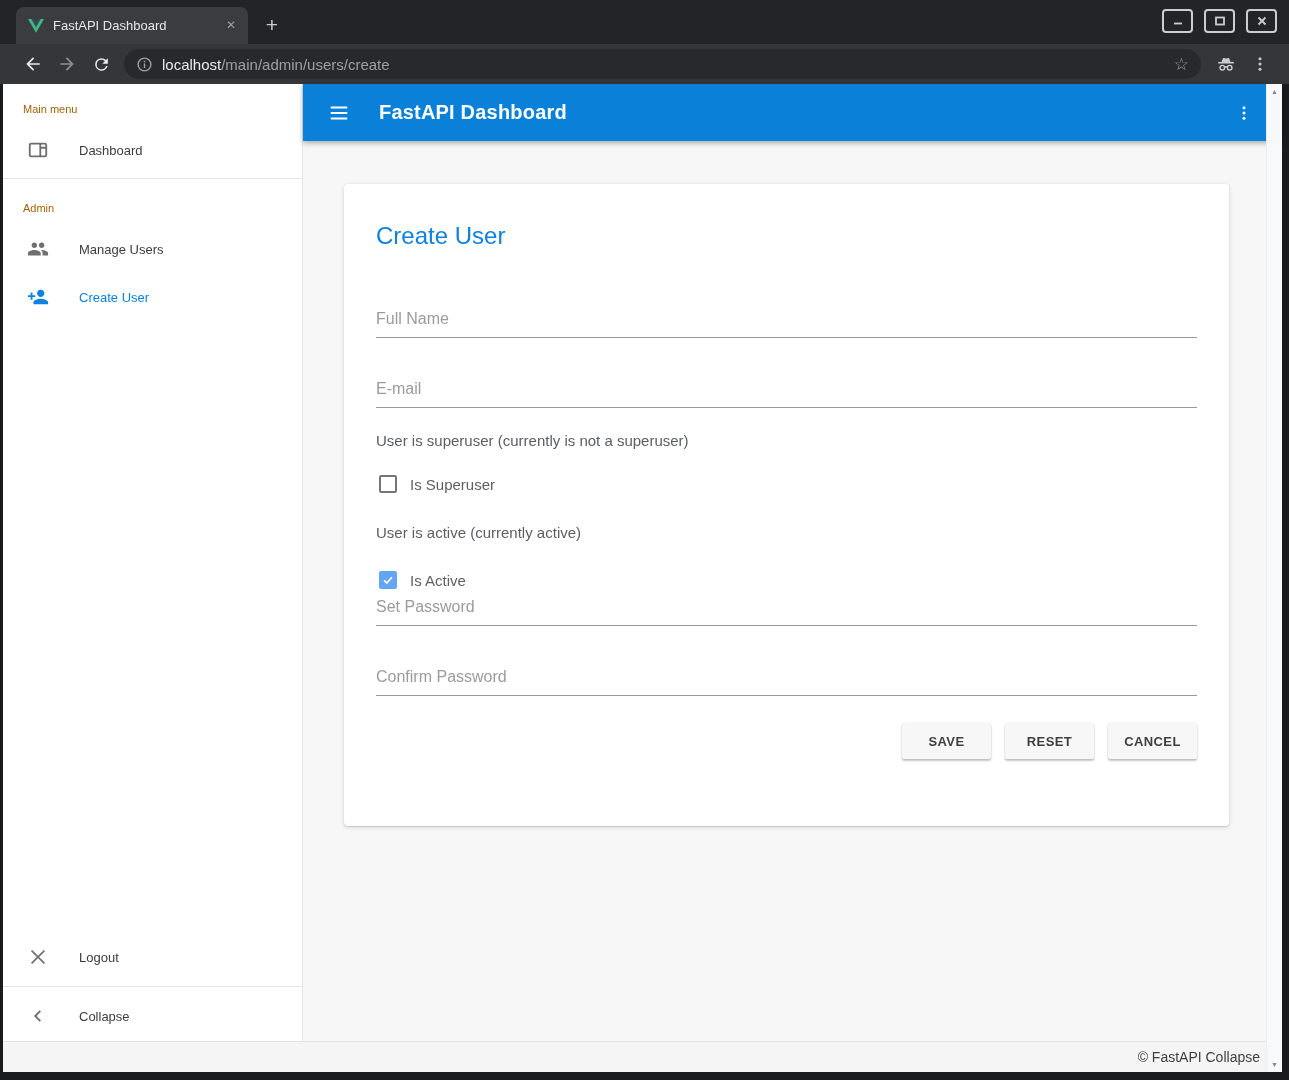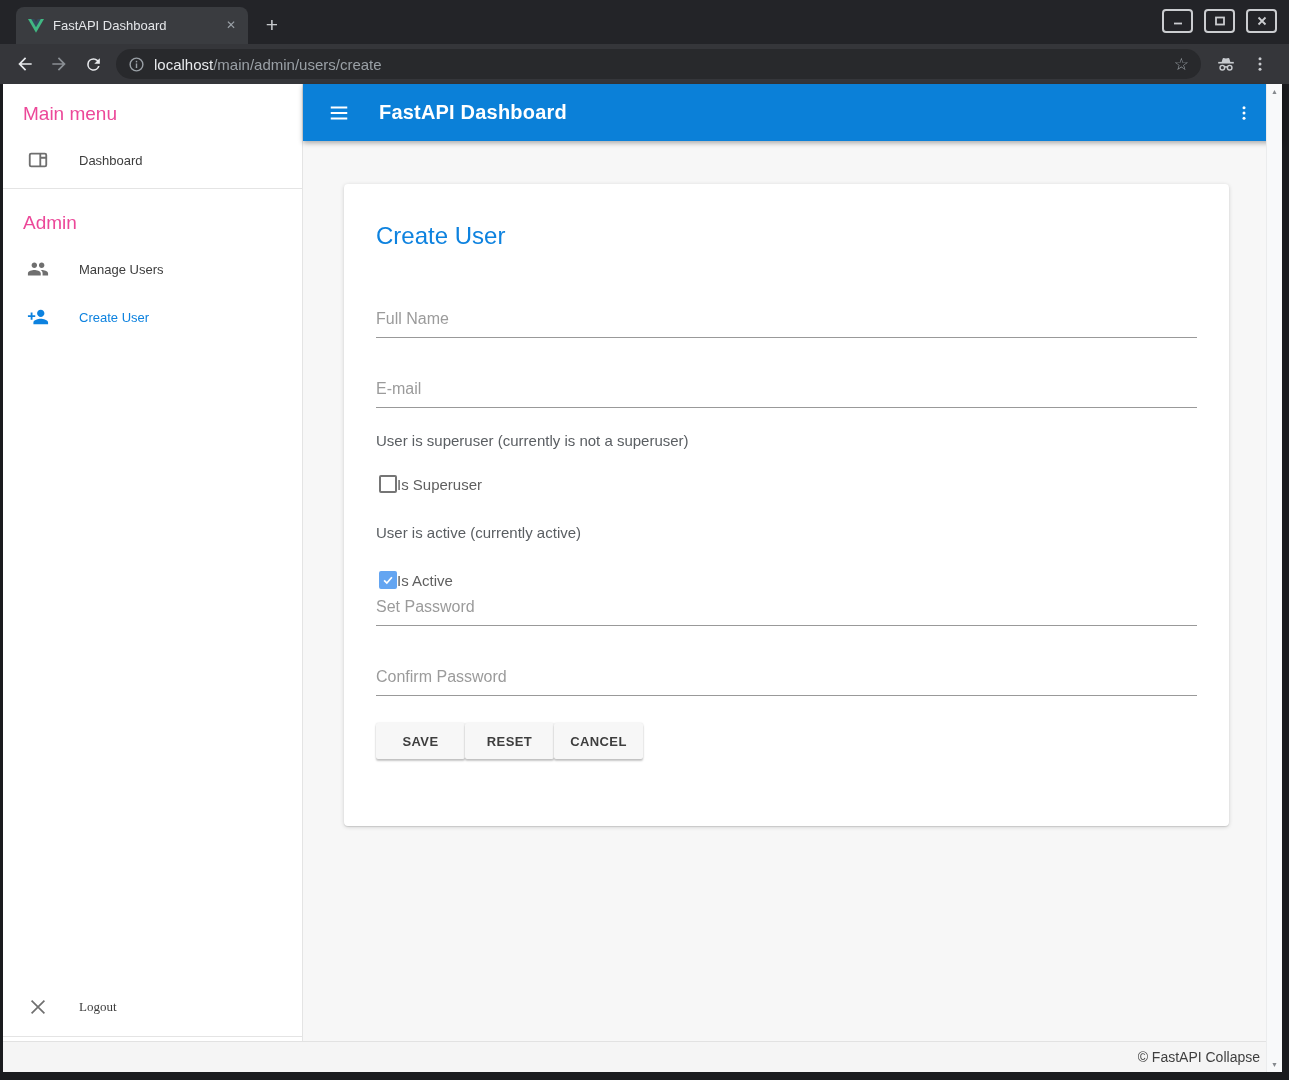--- a/index.html
+++ b/index.html
@@ -17,46 +17,46 @@
   .tab-close { width:18px; height:18px; line-height:17px; text-align:center; color:#9aa0a6;
                font-size:12px; border-radius:50%; cursor:default; }
   .newtab { width:28px; height:28px; margin:0 0 5px 10px; color:#c6c9cc; font-size:21px; font-weight:400;
             display:flex; align-items:center; justify-content:center; border-radius:50%; }
   .win-controls { position:absolute; right:12px; top:9px; display:flex; gap:11px; }
   .win-btn { width:31px; height:24px; border:2px solid #cbcdd0; border-radius:4px; color:#cbcdd0;
              display:flex; align-items:center; justify-content:center; }
   .win-btn svg { display:block; }
 
   .toolbar { position:absolute; left:0; top:44px; right:0; height:40px; background:#35363a;
-             display:flex; align-items:center; padding:0 12px 0 8px; }
+             display:flex; align-items:center; padding:0 12px 0 16px; }
   .nav-btn { width:34px; height:34px; display:flex; align-items:center; justify-content:center; border-radius:50%; }
   .omnibox { flex:1; height:30px; background:#28292c; border-radius:15px; display:flex; align-items:center;
              gap:9px; padding:0 12px 0 12px; margin:0 8px 0 6px; }
   .url { font-size:15px; white-space:nowrap; overflow:hidden; }
   .url .host { color:#e8eaed; } .url .path { color:#9aa0a6; }
   .ob-star { margin-left:auto; color:#9aa0a6; font-size:17px; line-height:1; }
   .tool-ico { width:34px; height:34px; display:flex; align-items:center; justify-content:center; }
 
   
   .page { position:absolute; left:3px; right:7px; top:84px; bottom:8px; background:#f7f7f7;
           display:flex; flex-direction:column; }
   .page-row { flex:1; display:flex; min-height:0; }
 
   .sidebar { width:300px; background:#fff; border-right:1px solid #e4e4e4;
              display:flex; flex-direction:column; }
-  .side-header { font-size:19px; color:#ec4899; padding:19px 20px 11px 20px; }
+  .side-header { font-size:11px; color:#a16207; padding:19px 20px 11px 20px; }
   .side-item { height:48px; display:flex; align-items:center; gap:30px; padding:0 16px 0 24px;
                font-size:13px; color:#3d3d3d; cursor:pointer; }
   .side-item .ico { width:22px; height:22px; color:#6f6f6f; flex:none; }
   .side-item .ico svg { width:22px; height:22px; display:block; }
   .side-item.active { color:#0d82df; }
   .side-item.active .ico { color:#0d82df; }
   .side-divider { height:1px; background:#e4e4e4; margin:4px 0; }
   .side-spacer { flex:1; }
-  .side-item.bottom { height:50px;font-family:Liberation Serif, serif; }
+  .side-item.bottom { height:50px; }
 
   .main { flex:1; display:flex; flex-direction:column; min-width:0; }
   .appbar { height:57px; background:#0b80d8; color:#fff; display:flex; align-items:center;
             padding:0 20px 0 16px; box-shadow:0 2px 5px rgba(0,0,0,0.32); position:relative; z-index:2; }
   .appbar .menu-btn { width:40px; height:40px; display:flex; align-items:center; justify-content:center; }
   .appbar-title { font-size:20px; font-weight:bold; margin-left:20px; letter-spacing:.2px; }
   .appbar .kebab { margin-left:auto; width:36px; height:36px; display:flex; align-items:center; justify-content:center; }
 
   .content { flex:1; padding:43px 0 0 41px; overflow:hidden; }
   .card { width:885px; min-height:642px; background:#fff; border-radius:4px;
@@ -67,28 +67,28 @@
   .tf { position:relative; }
   .tf input { width:100%; border:none; border-bottom:1px solid #999; background:transparent;
               font-size:16px; padding:6px 0 9px 0; color:#333; outline:none;
               font-family:"Liberation Sans", sans-serif; border-radius:0; }
   .tf input::placeholder { color:#9b9b9b; opacity:1; }
   .tf.first { margin-top:54px; }
   .tf.gap { margin-top:36px; }
   .tf.pw { }
 
   .hint { font-size:15px; color:#5a5e62; margin-top:24px; }
-  .cb-row { display:flex; align-items:center; margin:23px 0 0 3px; height:24px; }
+  .cb-row { display:flex; align-items:center; gap:13px; margin:23px 0 0 3px; height:24px; }
   .cb { width:18px; height:18px; border:2px solid #757575; border-radius:2px; flex:none;
         display:flex; align-items:center; justify-content:center; }
   .cb.checked { border-color:#64a5f1; background:#64a5f1; }
   .cb-label { font-size:15px; color:#5f5f5f; }
   .cb-row.gap2 { margin-top:27px; }
 
-  .btn-row { display:flex; margin-top:27px; }
+  .btn-row { display:flex; gap:14px; margin-top:27px;justify-content:flex-end; }
   .btn { min-width:89px; height:36px; background:#f7f7f7; border:none; border-radius:2px;
          box-shadow:0 2px 2px rgba(0,0,0,0.22), 0 0 2px rgba(0,0,0,0.12);
          font-family:"Liberation Sans", sans-serif; font-size:13px; font-weight:bold;
          letter-spacing:.4px; color:#3e3e3e; cursor:pointer; padding:0 16px; }
 
   .footer { height:31px; background:#f5f5f5; border-top:1px solid #e2e2e2; display:flex;
             align-items:center; justify-content:flex-end; padding-right:22px;
             font-size:14px; color:#3f3f3f; }
 
   .scrollbar { position:absolute; top:84px; right:7px; bottom:8px; width:16px; background:#f8f9fa;
@@ -220,20 +220,28 @@
           <span class="ico">
             <svg viewBox="0 0 24 24" fill="none" stroke="currentColor" stroke-width="1.8">
               <path d="M5 5l14 14M19 5L5 19"></path>
             </svg>
           </span>
           <span>Logout</span>
         </div>
 
         <div class="side-divider"></div>
 
+        <div class="side-item bottom">
+          <span class="ico">
+            <svg viewBox="0 0 24 24" fill="none" stroke="currentColor" stroke-width="2">
+              <path d="M14.5 6.5L9 12l5.5 5.5"></path>
+            </svg>
+          </span>
+          <span>Collapse</span>
+        </div>
       </aside>
 
       <div class="main">
         <div class="appbar">
           <div class="menu-btn">
             <svg width="22" height="22" viewBox="0 0 24 24">
                 <path d="M3 6h18M3 12h18M3 18h18" stroke="#fff" stroke-width="2.4"></path>
               </svg>
           </div>
           <span class="appbar-title">FastAPI Dashboard</span>

